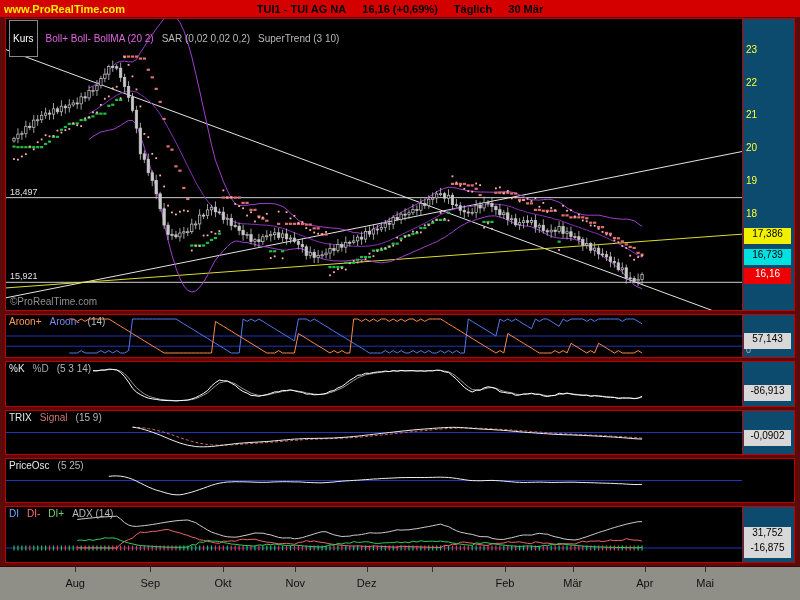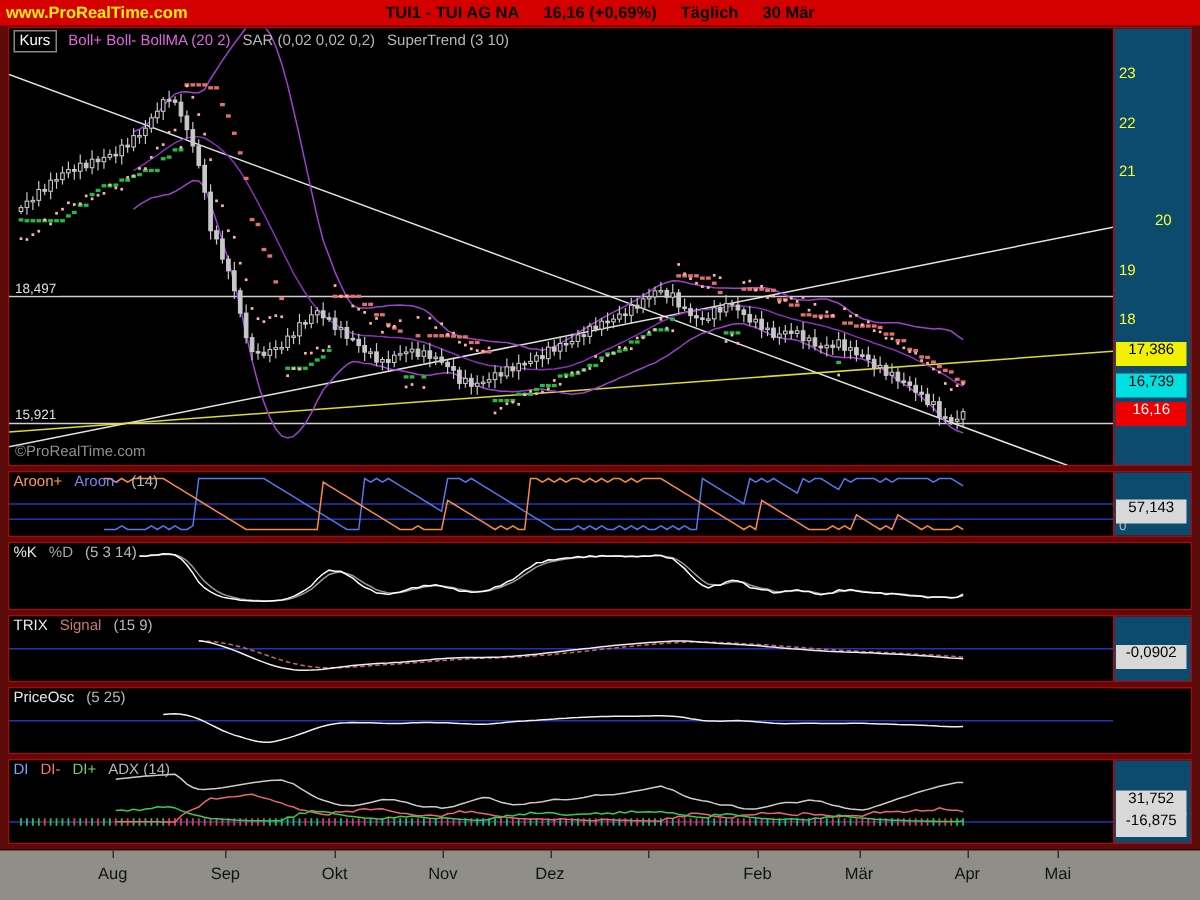--- a/index.html
+++ b/index.html
@@ -12,21 +12,21 @@
   .panel{position:relative;background:#000;border:1px solid #c00000;margin-bottom:3px;display:flex;}
   .panel svg{display:block;background:#000;}
   .axis{width:51px;border-left:1px solid #c00000;position:relative;background:#0c4a6e;}
   #svg-main{width:736px;height:291px}
   #svg-aroon{width:736px;height:42px}
   #svg-stoch{width:736px;height:44px}
   #svg-trix{width:736px;height:43px}
   #svg-posc{width:736px;height:43px}
   #svg-di{width:736px;height:55px}
   .plabel{position:absolute;top:1px;left:3px;font-size:10px;display:flex;gap:8px;align-items:center;}
-  .chip{border:1px solid #888;padding:1px 3px;color:#fff;background:#000;text-align:center;}
+  .chip{border:1px solid #888;padding:12px 3px;color:#fff;background:#000;text-align:center;}
   .ylab{position:absolute;left:3px;font-size:10px;color:#ffff33;}
   .sublab{position:absolute;left:3px;font-size:9px;color:#b8b8b8;}
   .badge{position:absolute;left:1px;width:47px;height:16px;line-height:12px;
     font-size:10px;text-align:center;white-space:nowrap;}
   .hlab{position:absolute;font-size:9px;color:#e0e0e0;background:#000;padding:0 2px;z-index:2;}
   .wm{position:absolute;left:4px;bottom:3px;font-size:10px;color:#909090;z-index:2;}
   .taxis{height:37px;background:#8f8f88;position:relative;border-top:1px solid #3a0505;}
   .mon{position:absolute;top:10px;font-size:11px;color:#111;transform:translateX(-50%);}
   .mon.year{color:#fff;font-weight:bold;margin-top:23px;}
   .tick{position:absolute;top:0;width:1px;height:5px;background:#33332e;}
@@ -694,21 +694,21 @@
         <rect x="626.9499999999999" y="259.3691372411324" width="2.4" height="2.4908975939200673" fill="#c8c8c8" stroke="#c8c8c8" stroke-width="0.7"></rect>
         <line x1="632.1" y1="254.5529608610224" x2="632.1" y2="267.15452913581487" stroke="#c8c8c8" stroke-width="0.8"></line>
         <rect x="630.9" y="260.46866896038125" width="2.4" height="1.3913658746712372" fill="#0a0a0a" stroke="#c8c8c8" stroke-width="0.7"></rect>
         <line x1="636.0500000000001" y1="253.28151794761988" x2="636.0500000000001" y2="266.19921842101644" stroke="#c8c8c8" stroke-width="0.8"></line>
         <rect x="634.85" y="255.44912280701752" width="2.4" height="5.019546153363734" fill="#0a0a0a" stroke="#c8c8c8" stroke-width="0.7"></rect>
       </svg>
     <div class="axis" id="axis-main">
         <span class="ylab" style="top: 24.6491px;">23</span>
         <span class="ylab" style="top: 57.5146px;">22</span>
         <span class="ylab" style="top: 90.3801px;">21</span>
-        <span class="ylab" style="top: 123.246px; margin-left: 24px;">20</span>
+        <span class="ylab" style="top: 123.246px;">20</span>
         <span class="ylab" style="top: 156.111px;">19</span>
         <span class="ylab" style="top: 188.977px;">18</span>
         <div class="badge" style="top: 209.156px; background: rgb(240, 240, 0); color: rgb(0, 0, 0);">17,386</div>
         <div class="badge" style="top: 230.42px; background: rgb(0, 224, 224); color: rgb(0, 0, 0);">16,739</div>
         <div class="badge" style="top: 249.449px; background: rgb(238, 0, 0); color: rgb(255, 255, 255);">16,16</div>
       </div>
     <div class="plabel" id="main-labels">
       <span class="chip">Kurs</span>
     <span style="color: rgb(224, 102, 224);">Boll+ Boll- BollMA (20 2)</span>
         <span style="color: rgb(184, 184, 184);">SAR (0,02 0,02 0,2)</span>
@@ -736,20 +736,23 @@
         <span style="color: rgb(119, 136, 238);">Aroon-</span>
         <span style="color: rgb(184, 184, 184);">(14)</span>
       </div>
   </div>
 
   <div class="panel" id="panel-stoch">
     <svg id="svg-stoch" width="736" height="44">
         <path d="M87.0 8.8L91.0 8.8L94.9 8.4L98.9 8.2L102.8 7.7L106.8 7.5L110.7 7.8L114.7 9.2L118.6 11.9L122.6 16.0L126.5 21.1L130.4 25.6L134.4 29.1L138.3 31.9L142.3 34.0L146.3 35.4L150.2 36.4L154.2 37.3L158.1 37.8L162.1 38.2L166.0 38.4L170.0 38.7L173.9 38.6L177.8 38.5L181.8 38.2L185.8 37.6L189.7 36.6L193.7 35.0L197.6 33.1L201.6 30.8L205.5 27.4L209.5 23.9L213.4 21.0L217.4 19.9L221.3 19.4L225.3 20.3L229.2 21.8L233.2 24.4L237.1 26.9L241.1 29.0L245.0 31.2L249.0 32.4L252.9 33.4L256.9 33.4L260.8 33.0L264.8 32.2L268.7 31.0L272.7 30.4L276.6 29.4L280.6 28.9L284.5 28.4L288.4 28.6L292.4 29.2L296.4 29.8L300.3 30.9L304.3 31.5L308.2 32.1L312.2 32.4L316.1 32.3L320.1 31.9L324.0 30.6L327.9 29.5L331.9 27.7L335.9 26.1L339.8 23.8L343.8 21.0L347.7 18.5L351.7 15.9L355.6 14.4L359.6 12.8L363.5 12.1L367.4 11.3L371.4 10.7L375.4 10.2L379.3 9.6L383.3 9.6L387.2 9.0L391.2 9.1L395.1 8.8L399.1 8.8L403.0 8.8L407.0 8.7L410.9 8.9L414.9 8.9L418.8 9.0L422.8 8.8L426.7 8.8L430.7 8.4L434.6 8.4L438.6 9.2L442.5 9.8L446.5 11.8L450.4 14.5L454.4 18.0L458.3 21.6L462.3 24.9L466.2 27.5L470.2 27.9L474.1 28.0L478.1 27.0L482.0 25.9L486.0 25.6L489.9 26.2L493.9 28.0L497.8 29.2L501.8 30.1L505.7 30.7L509.7 32.1L513.6 32.5L517.5 32.3L521.5 32.1L525.5 31.7L529.4 32.0L533.4 32.2L537.3 33.0L541.3 33.8L545.2 33.7L549.1 33.5L553.1 32.3L557.1 32.1L561.0 31.5L565.0 31.7L568.9 32.2L572.9 32.6L576.8 33.0L580.8 33.1L584.7 33.7L588.6 33.7L592.6 33.9L596.6 34.2L600.5 34.7L604.5 35.0L608.4 35.3L612.4 35.9L616.3 36.0L620.3 36.0L624.2 36.0L628.1 36.4L632.1 36.2L636.1 35.2" fill="none" stroke="#999999" stroke-width="1"></path>
         <path d="M87.0 8.7L91.0 8.8L94.9 8.0L98.9 8.0L102.8 7.1L106.8 7.4L110.7 8.0L114.7 10.5L118.6 14.7L122.6 20.1L126.5 26.2L130.4 30.0L134.4 32.6L138.3 34.6L142.3 36.1L146.3 36.9L150.2 37.4L154.2 38.1L158.1 38.4L162.1 38.6L166.0 38.7L170.0 38.9L173.9 38.6L177.8 38.3L181.8 38.0L185.8 36.9L189.7 35.6L193.7 33.5L197.6 31.3L201.6 28.5L205.5 24.0L209.5 20.5L213.4 18.1L217.4 18.8L221.3 18.9L225.3 21.2L229.2 23.4L233.2 26.9L237.1 29.5L241.1 31.1L245.0 33.4L249.0 33.7L252.9 34.3L256.9 33.4L260.8 32.6L264.8 31.3L268.7 29.9L272.7 29.8L276.6 28.4L280.6 28.5L284.5 27.8L288.4 28.8L292.4 29.8L296.4 30.4L300.3 32.1L304.3 32.0L308.2 32.8L312.2 32.6L316.1 32.2L320.1 31.4L324.0 29.3L327.9 28.5L331.9 25.9L335.9 24.4L339.8 21.5L343.8 18.3L347.7 16.1L351.7 13.2L355.6 13.0L359.6 11.2L363.5 11.4L367.4 10.5L371.4 10.0L375.4 9.8L379.3 9.0L383.3 9.6L387.2 8.5L391.2 9.2L395.1 8.4L399.1 8.9L403.0 8.7L407.0 8.7L410.9 9.1L414.9 8.8L418.8 9.2L422.8 8.7L426.7 8.8L430.7 8.1L434.6 8.4L438.6 9.9L442.5 10.4L446.5 13.8L450.4 17.1L454.4 21.5L458.3 25.3L462.3 28.2L466.2 30.0L470.2 28.2L474.1 28.2L478.1 25.9L482.0 24.8L486.0 25.4L489.9 26.7L493.9 29.8L497.8 30.4L501.8 31.1L505.7 31.3L509.7 33.4L513.6 33.0L517.5 32.0L521.5 31.9L525.5 31.2L529.4 32.3L533.4 32.3L537.3 33.9L541.3 34.5L545.2 33.7L549.1 33.3L553.1 31.2L557.1 31.9L561.0 31.0L565.0 32.0L568.9 32.7L572.9 33.0L576.8 33.4L580.8 33.2L584.7 34.4L588.6 33.7L592.6 34.1L596.6 34.6L600.5 35.2L604.5 35.3L608.4 35.5L612.4 36.5L616.3 36.0L620.3 36.0L624.2 36.1L628.1 36.7L632.1 36.1L636.1 34.2" fill="none" stroke="#ffffff" stroke-width="1"></path>
       </svg>
+    <div class="axis" id="axis-stoch">
+        <div class="badge" style="top: 23px; background: rgb(216, 216, 216); color: rgb(0, 0, 0);">-86,913</div>
+      </div>
     <div class="plabel" id="labels-stoch">
         <span style="color: rgb(232, 232, 232);">%K</span>
         <span style="color: rgb(168, 168, 168);">%D</span>
         <span style="color: rgb(184, 184, 184);">(5 3 14)</span>
       </div>
   </div>
 
   <div class="panel" id="panel-trix">
     <svg id="svg-trix" width="736" height="43">
         <line x1="0" y1="21.5" x2="736" y2="21.5" stroke="#2233bb" stroke-width="1"></line>

